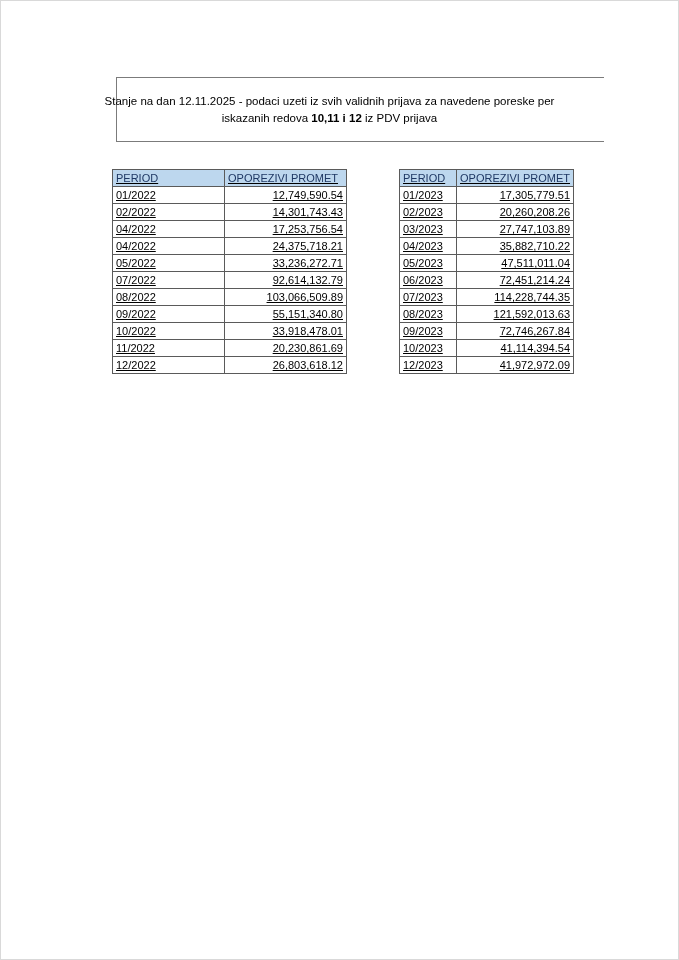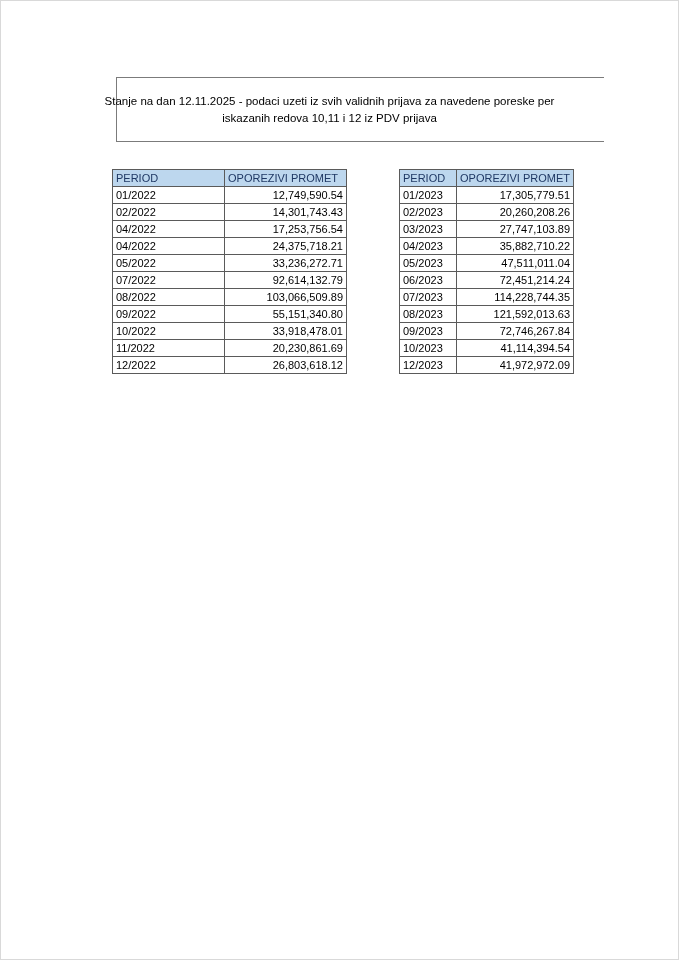--- a/index.html
+++ b/index.html
@@ -31,28 +31,29 @@
     justify-content: center;
     align-items: center;
     padding-right: 62px;
     font-size: 11.5px;
     color: #000000;
     line-height: 17px;
     text-align: center;
     white-space: nowrap;
   }
   .info-line { display: block; }
-  .bold-seg { font-weight: 400; }
+  .bold-seg { font-weight: 700; }
 
   table.data-table {
     position: absolute;
     border-collapse: collapse;
     table-layout: fixed;
     font-size: 11px;
     color: #000000;
+    text-decoration: underline;
   }
   .table-2022 { left: 111px; top: 168px; }
   .table-2023 { left: 398px; top: 168px; }
 
   table.data-table th,
   table.data-table td {
     border: 1px solid #5a5a5a;
     padding: 0 3px;
     height: 16px;
     line-height: 16px;

